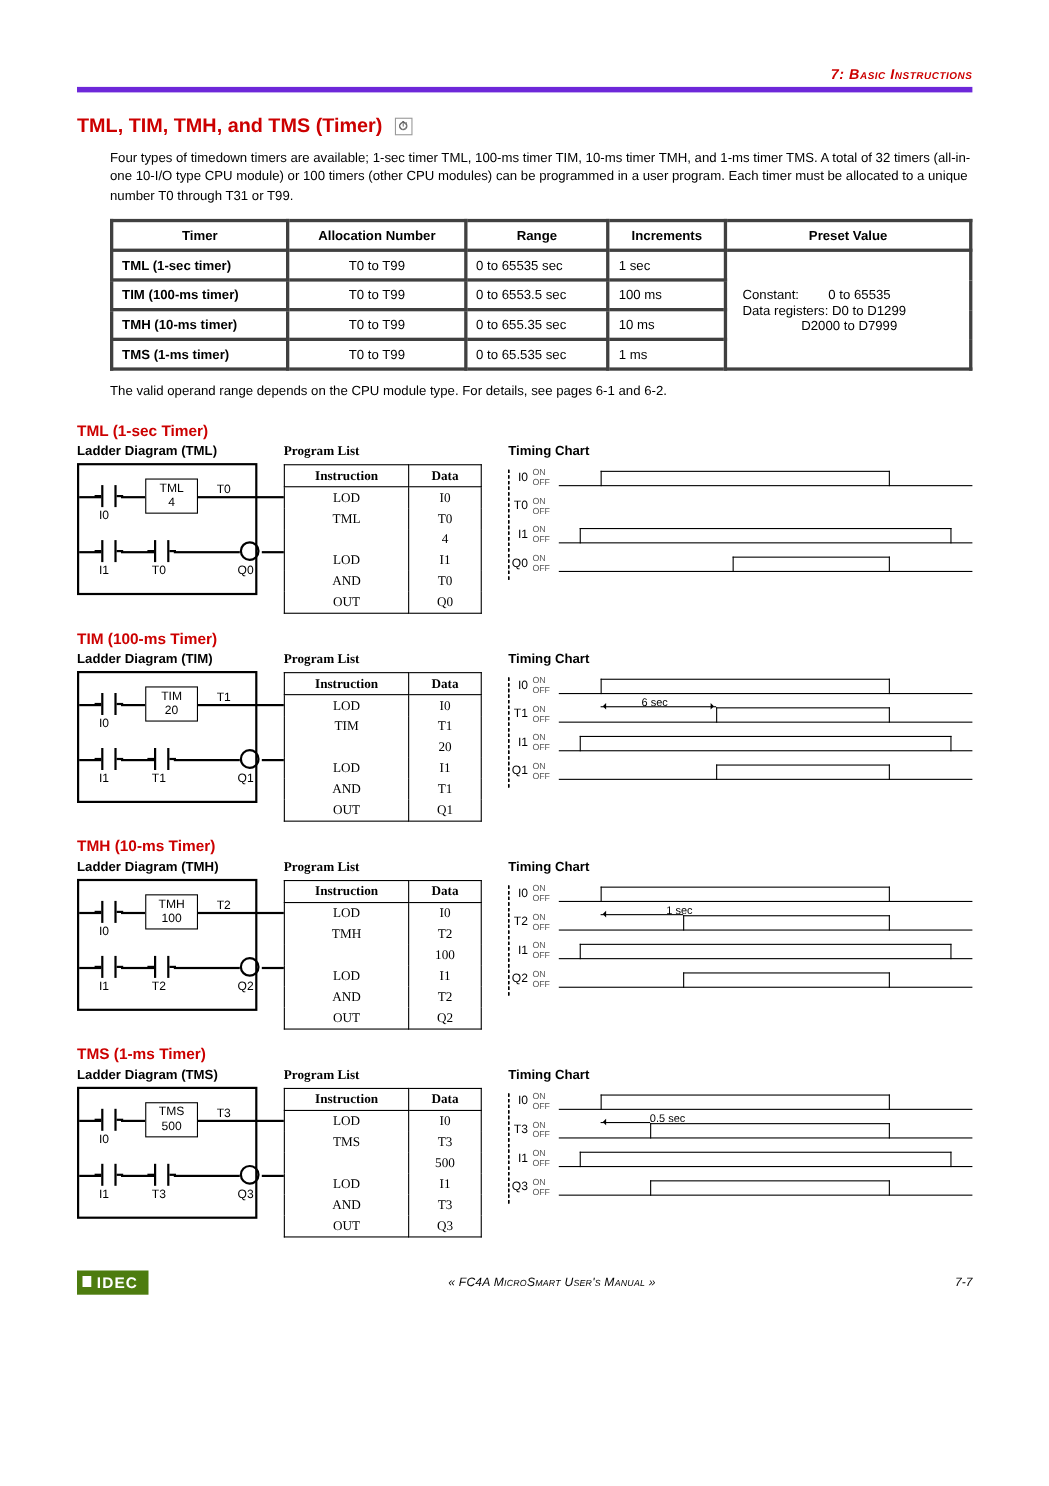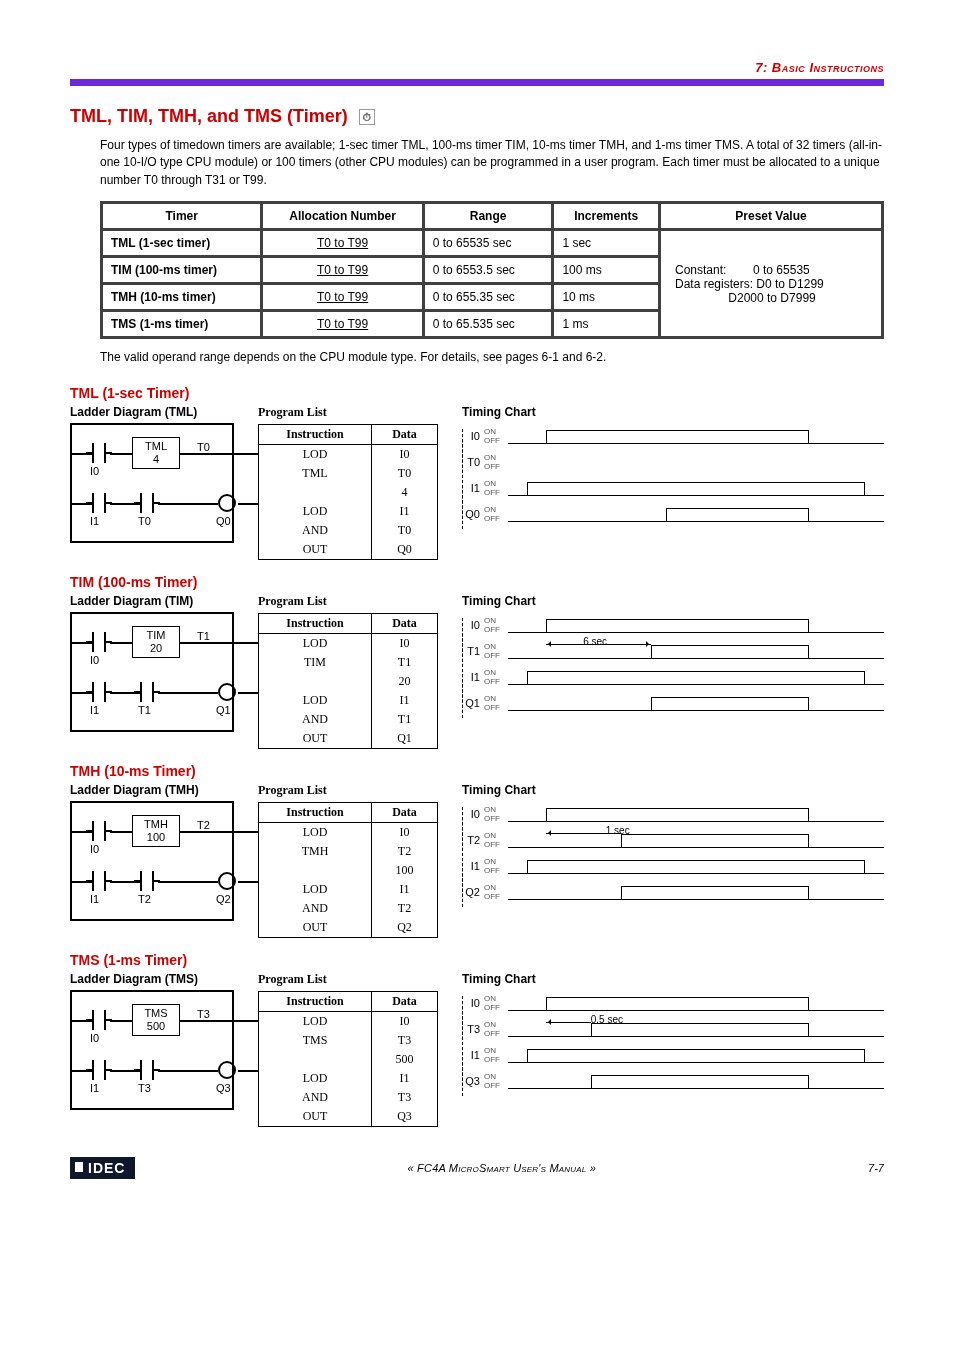--- a/index.html
+++ b/index.html
@@ -10,21 +10,21 @@
     width: 954px;
     margin: 0 auto;
     padding: 60px 70px 30px 70px;
     font-size: 12px;
   }
   .chapter-header {
     text-align: right;
     color: #c00;
     font-style: italic;
     font-weight: bold;
-    border-bottom: 7px solid #6d28d9;
+    border-bottom: 5px solid #6d28d9;
     padding-bottom: 4px;
     margin-bottom: 20px;
     font-size: 13px;
     letter-spacing: 0.5px;
     font-variant: small-caps;
   }
   h1.page-title {
     color: #c00;
     font-size: 18px;
     font-weight: bold;
@@ -54,21 +54,21 @@
     width: calc(100% - 30px);
     margin-bottom: 10px;
   }
   table.main th, table.main td {
     border: 3px solid #404040;
     padding: 5px 8px;
     text-align: left;
     font-size: 12px;
   }
   table.main th { font-weight: bold; text-align: center; }
-  table.main td.center { text-align: center; text-decoration: underline; }
+  table.main td.center { text-align: center; }
   .notes { margin-left: 30px; line-height: 1.45; margin-bottom: 18px; }
   h2.section {
     color: #c00;
     font-size: 14px;
     font-weight: bold;
     margin: 14px 0 4px 0;
   }
   h3.sub {
     font-size: 12px;
     font-weight: bold;
@@ -140,21 +140,21 @@
   .arrow::before,.arrow::after{content:"";position:absolute;top:-3px;border:3px solid transparent;}
   .arrow.both::before{left:-1px;border-right-color:#000;}
   .arrow.both::after{right:-1px;border-left-color:#000;}
   .arrow.left::before{left:-1px;border-right-color:#000;}
 
   .footer {
     display:flex; justify-content:space-between; align-items:center;
     margin-top: 30px;
     font-size: 11px;
   }
-  .idec-logo { background:#0f172a; color:#fff; font-weight:bold; padding:3px 10px 3px 18px; position:relative; font-size:14px; letter-spacing:1px;}
+  .idec-logo { background:#4d7c0f; color:#fff; font-weight:bold; padding:3px 10px 3px 18px; position:relative; font-size:14px; letter-spacing:1px;}
   .idec-logo::before{content:"";position:absolute;left:5px;top:5px;width:8px;height:10px;background:#fff;}
   .footer-center { font-style:italic; font-variant: small-caps; letter-spacing:0.2px; }
   .footer-right { font-style:italic;}
 </style>
 </head>
 <body>
 
 <div class="chapter-header">7: Basic Instructions</div>
 
 <h1 class="page-title">

